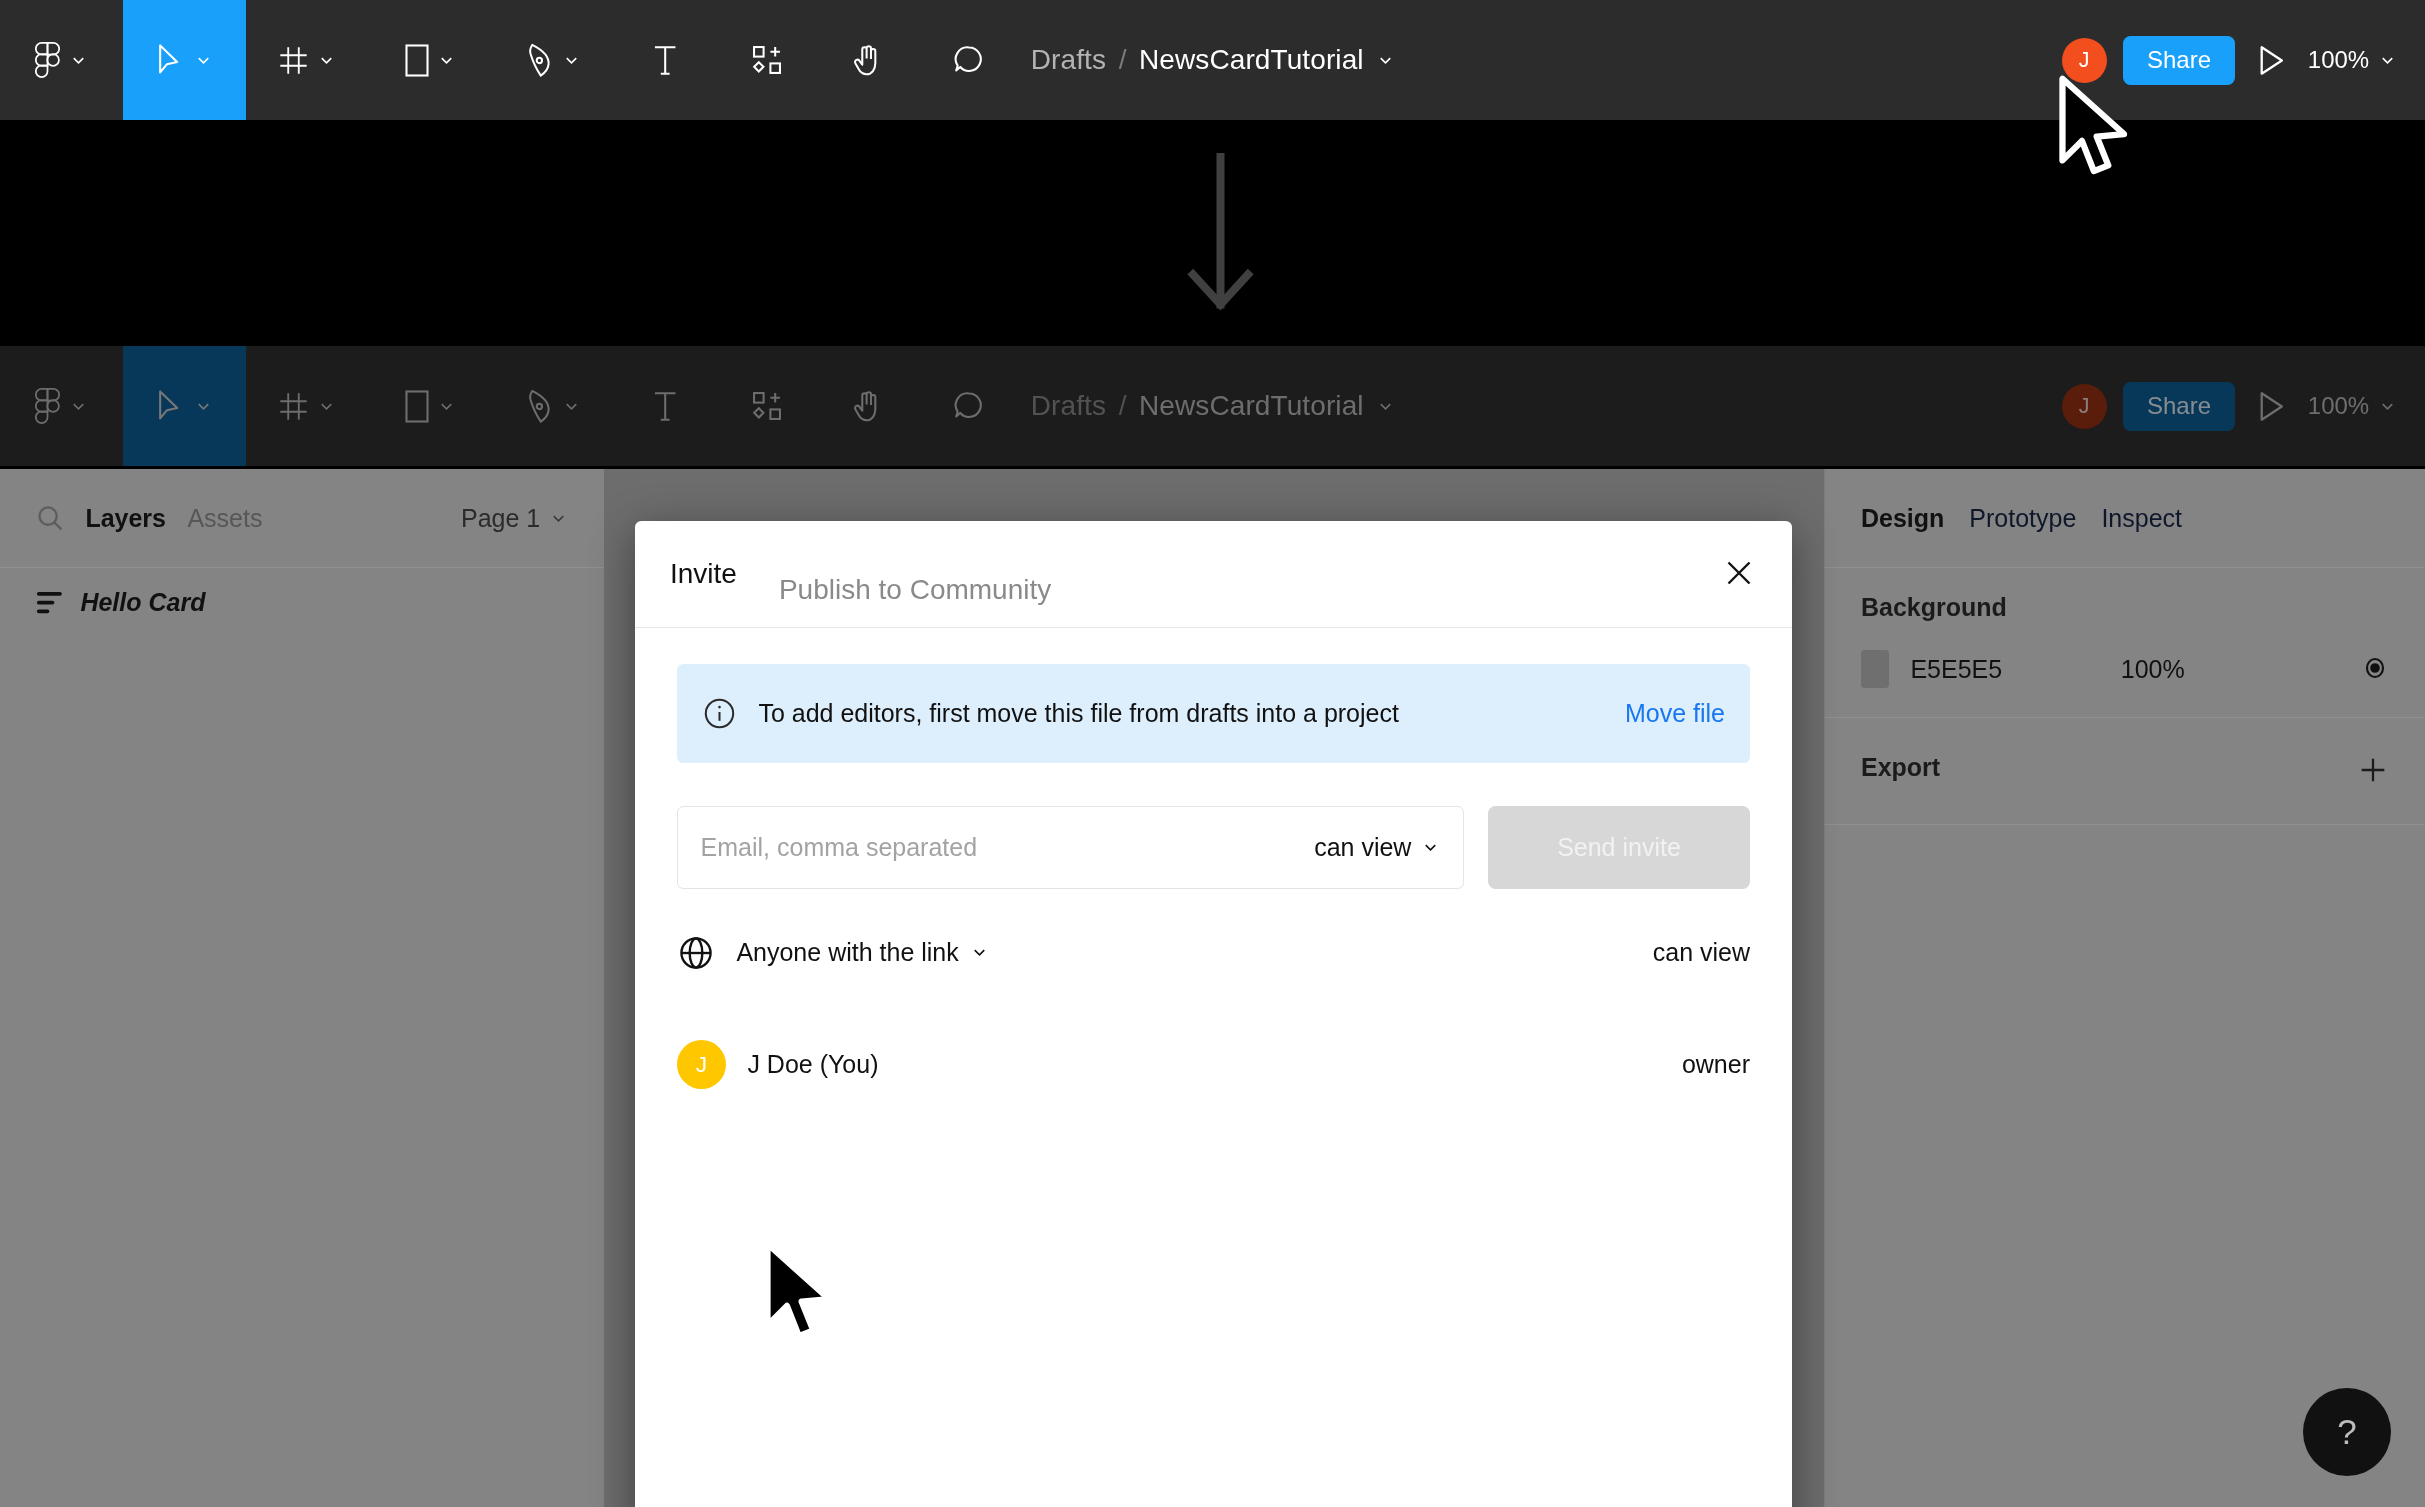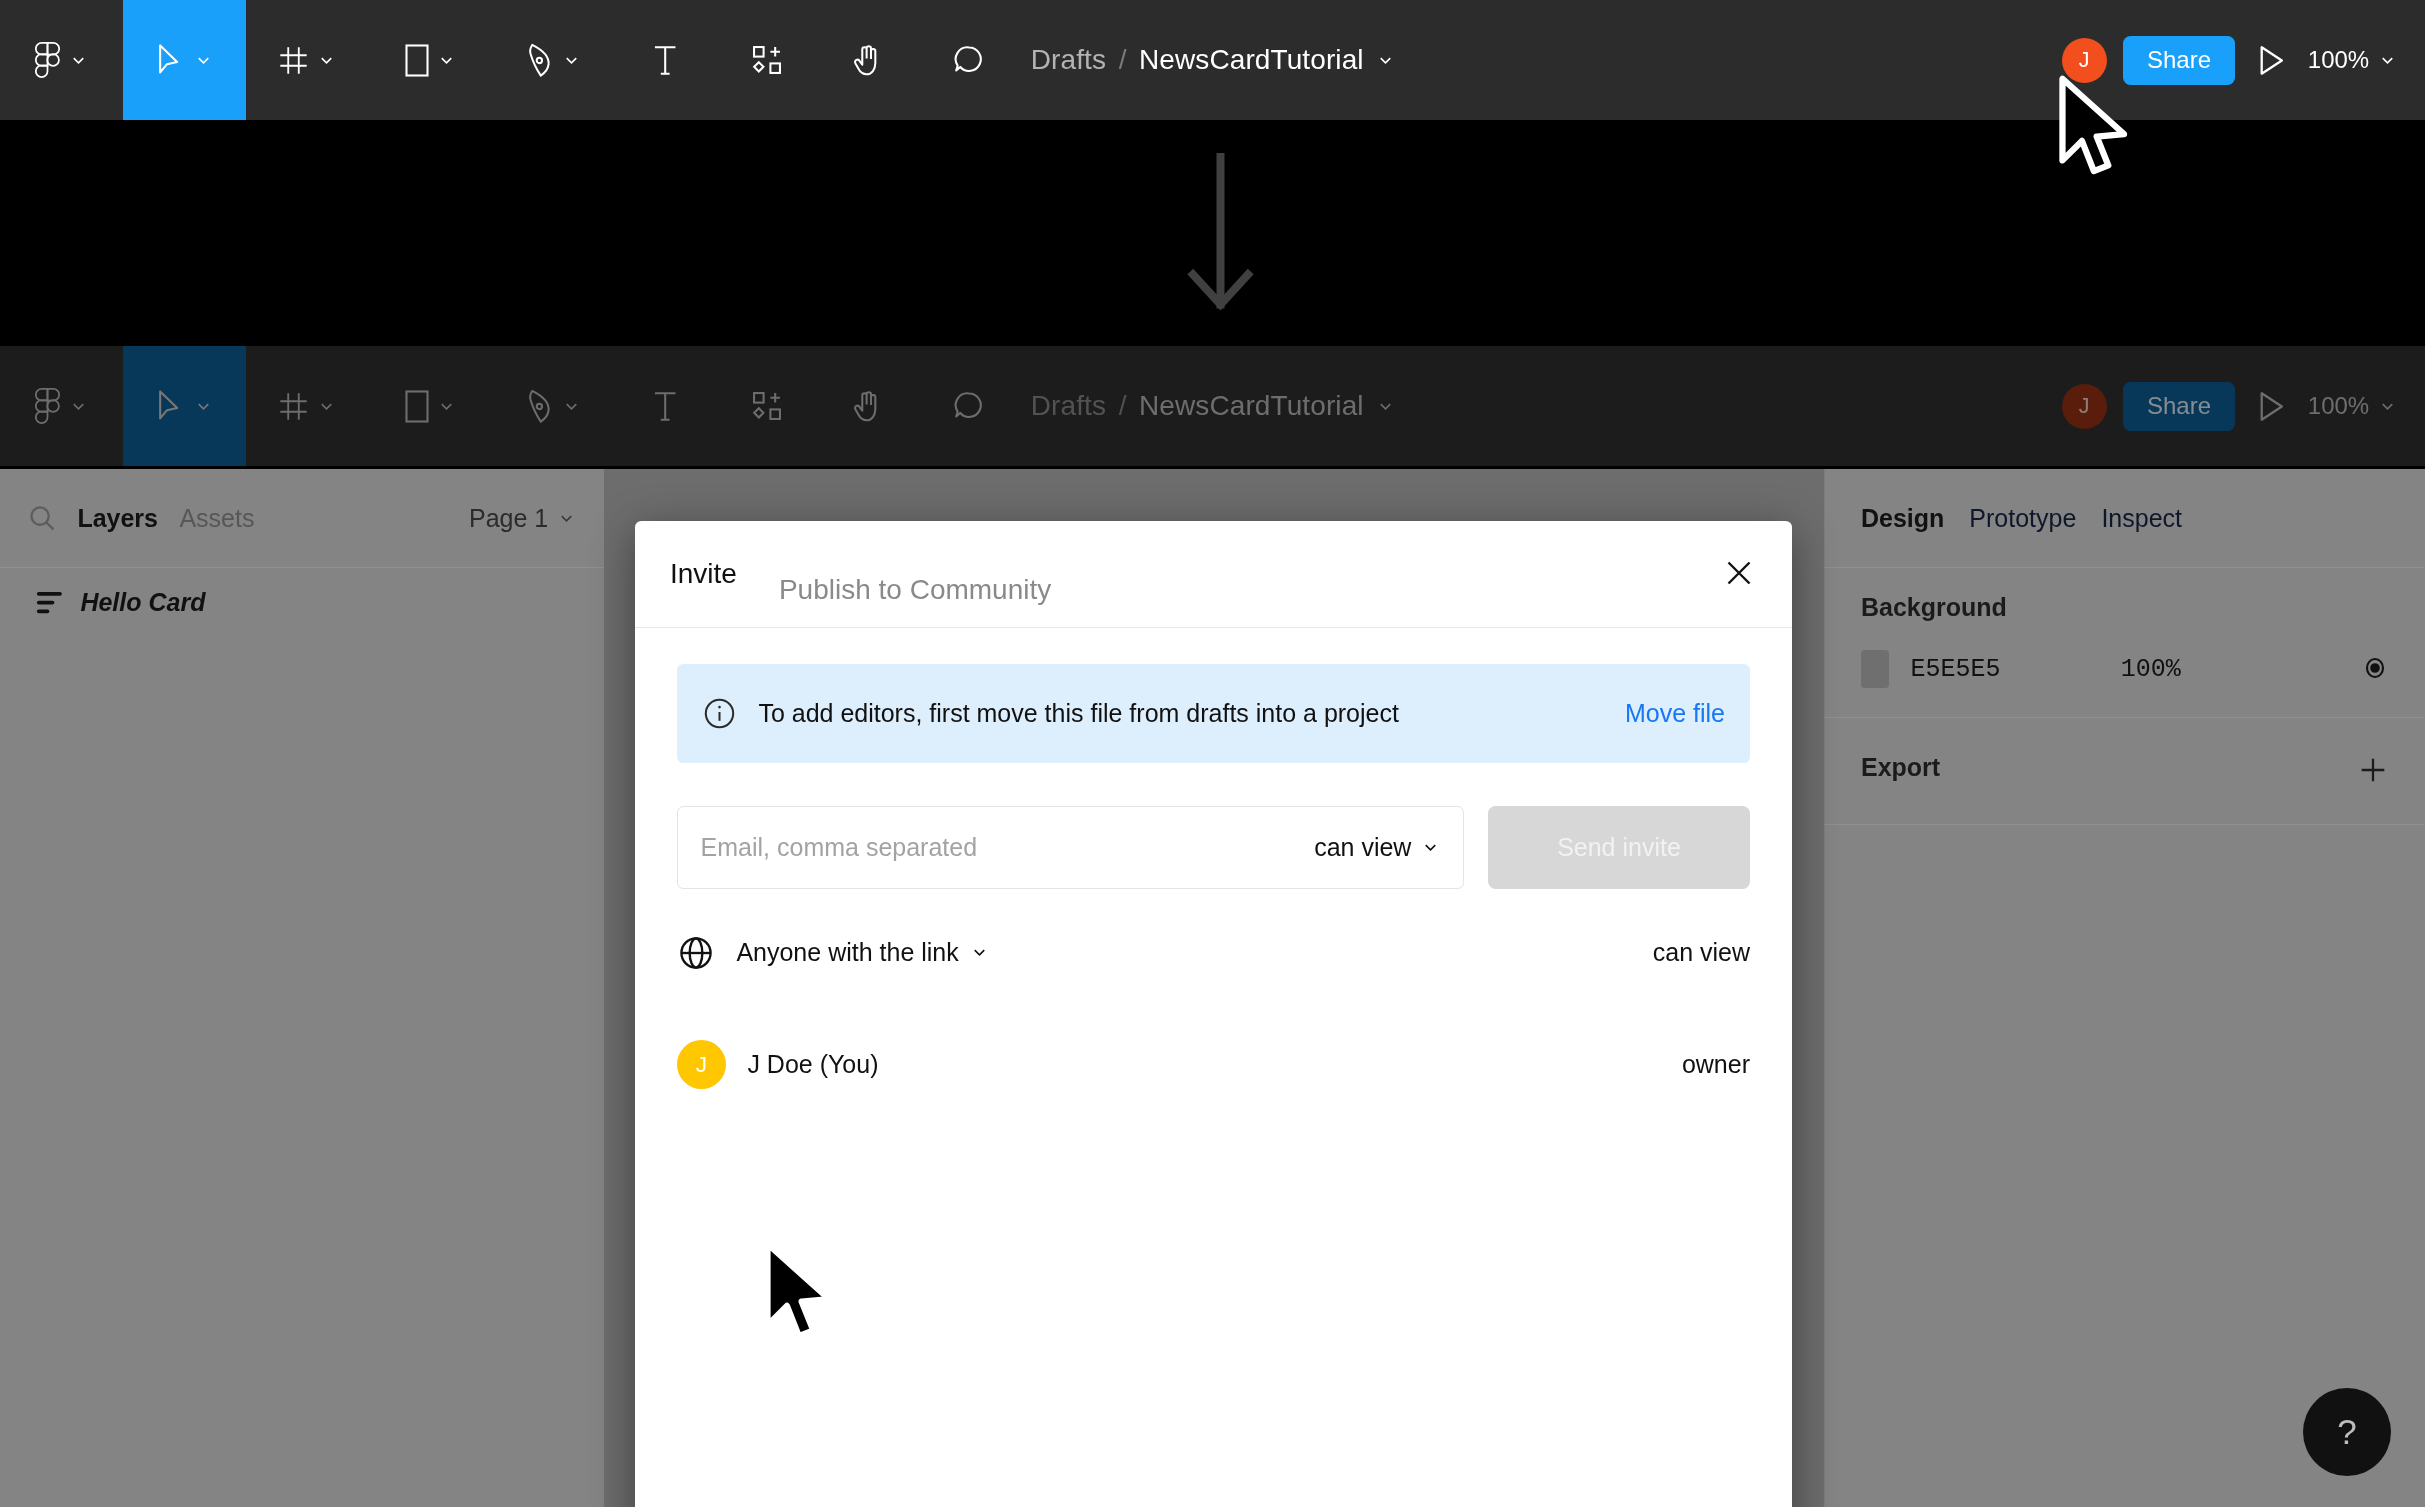--- a/index.html
+++ b/index.html
@@ -77,21 +77,21 @@
   .app-body { position: absolute; left: 0; top: 469px; width: 2426px; height: 1038px; }
   .canvas-bg { position:absolute; inset:0; background:#7d7d7d; }
 
   
   .left-panel {
     position: absolute; left: 0; top: 0; width: 604px; height: 1038px;
     background: #848484;
   }
   .lp-tabs {
     height: 99px; display: flex; align-items: center; gap: 21.4px;
-    padding: 0 28px; border-bottom: 1.3px solid #909090;
+    padding: 0 36px; border-bottom: 1.3px solid #909090;
   }
   .lp-tab { font-size: 25px; cursor: pointer; }
   .lp-tab.on { color: #111; font-weight: bold; }
   .lp-tab.off { color: #575757; }
   .lp-page { margin-left: auto; display: flex; align-items: center; gap: 8.8px; color: #2b2b2b; font-size: 25px; cursor:pointer; }
   .layer-row { display: flex; align-items: center; gap: 16.4px; height: 69px; padding: 0 36px; cursor: pointer; font-style: italic; }
   .layer-name { font-size: 25px; color: #111; font-weight: bold; }
 
   
   .right-panel {
@@ -100,21 +100,21 @@
   }
   .rp-tabs {
     height: 99px; display: flex; align-items: center; gap: 25px;
     padding: 0 36px; border-bottom: 1.3px solid #909090;
   }
   .rp-tab { font-size: 25px; cursor: pointer; }
   .rp-tab.on { color: #111; font-weight: bold; }
   .rp-tab.off { color: #0f172a; }
   .rp-sec { border-bottom: 1.3px solid #909090; padding: 25px 36px 29px; }
   .rp-sec-title { font-size: 25px; color: #1b1b1b; font-weight: bold; }
-  .rp-row { display: flex; align-items: center; gap: 21.4px; margin-top: 28px; font-family: Liberation Mono, monospace; }
+  .rp-row { display: flex; align-items: center; gap: 21.4px; margin-top: 28px; }
   .swatch { width: 28px; height: 38px; border-radius: 3.8px; background: #6f6f6f; flex:none; cursor:pointer; }
   .hexval { font-size: 25px; color: #111; width: 189px; cursor:pointer;}
   .opval { font-size: 25px; color: #111; cursor:pointer; }
   .eye { margin-left: auto; cursor: pointer; }
   .rp-export { display: flex; padding: 35px 36px; border-bottom: 1.3px solid #909090; }
   .rp-export-title { font-size: 25px; color: #1b1b1b; font-weight: bold; }
   .rp-plus { margin-left: auto; cursor: pointer; }
 
   
   .scrim { position: absolute; left: 604px; top: 0; width: 1220px; height: 1038px; background: rgba(0,0,0,.12); }

